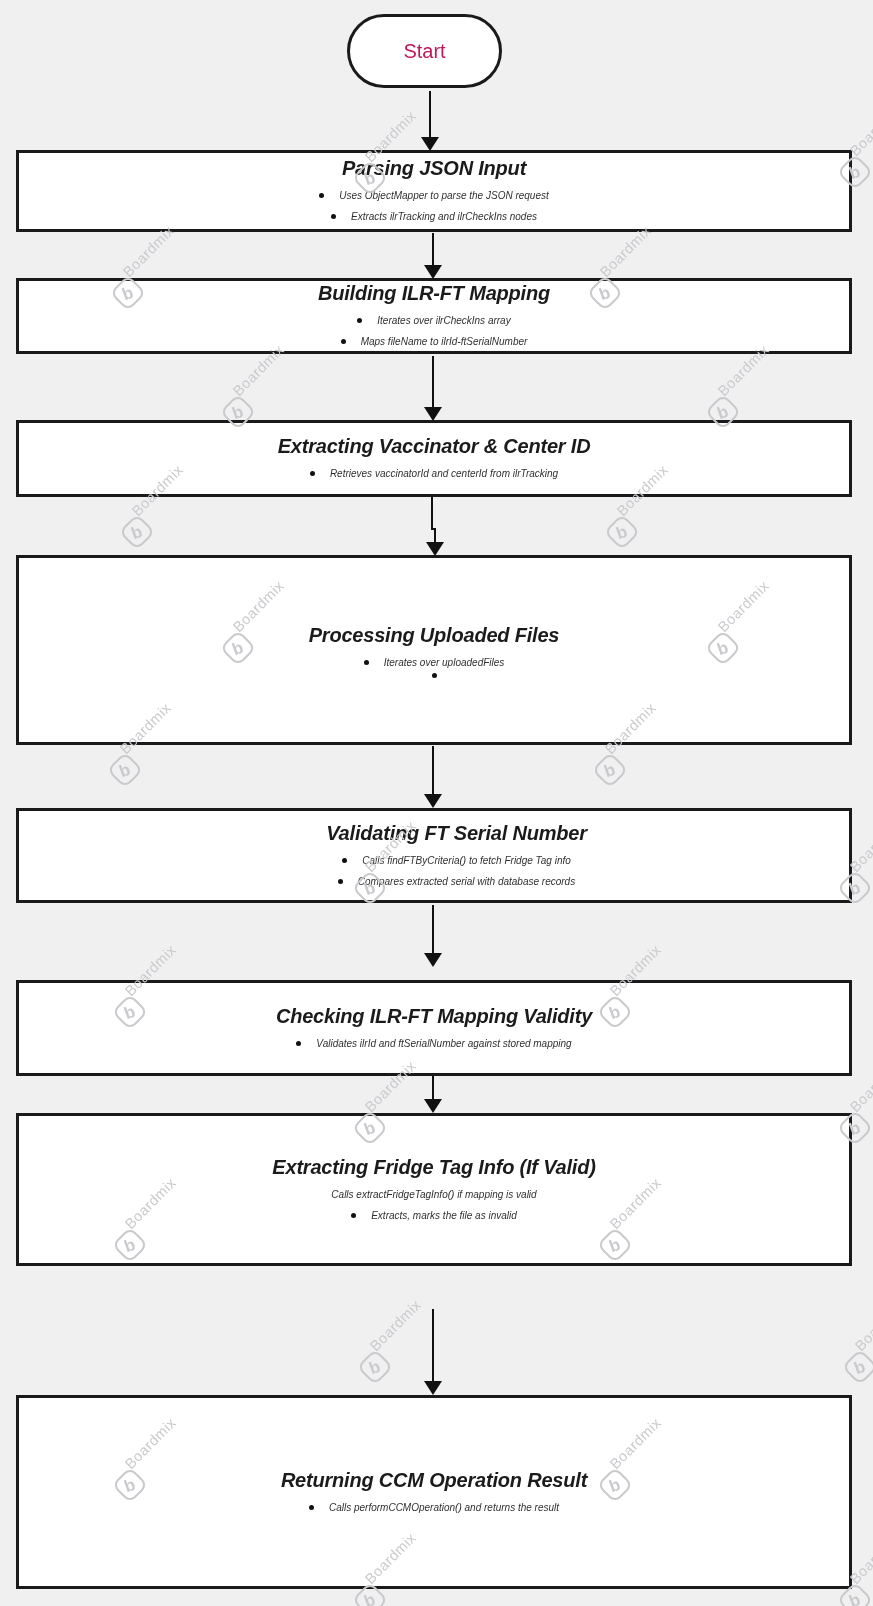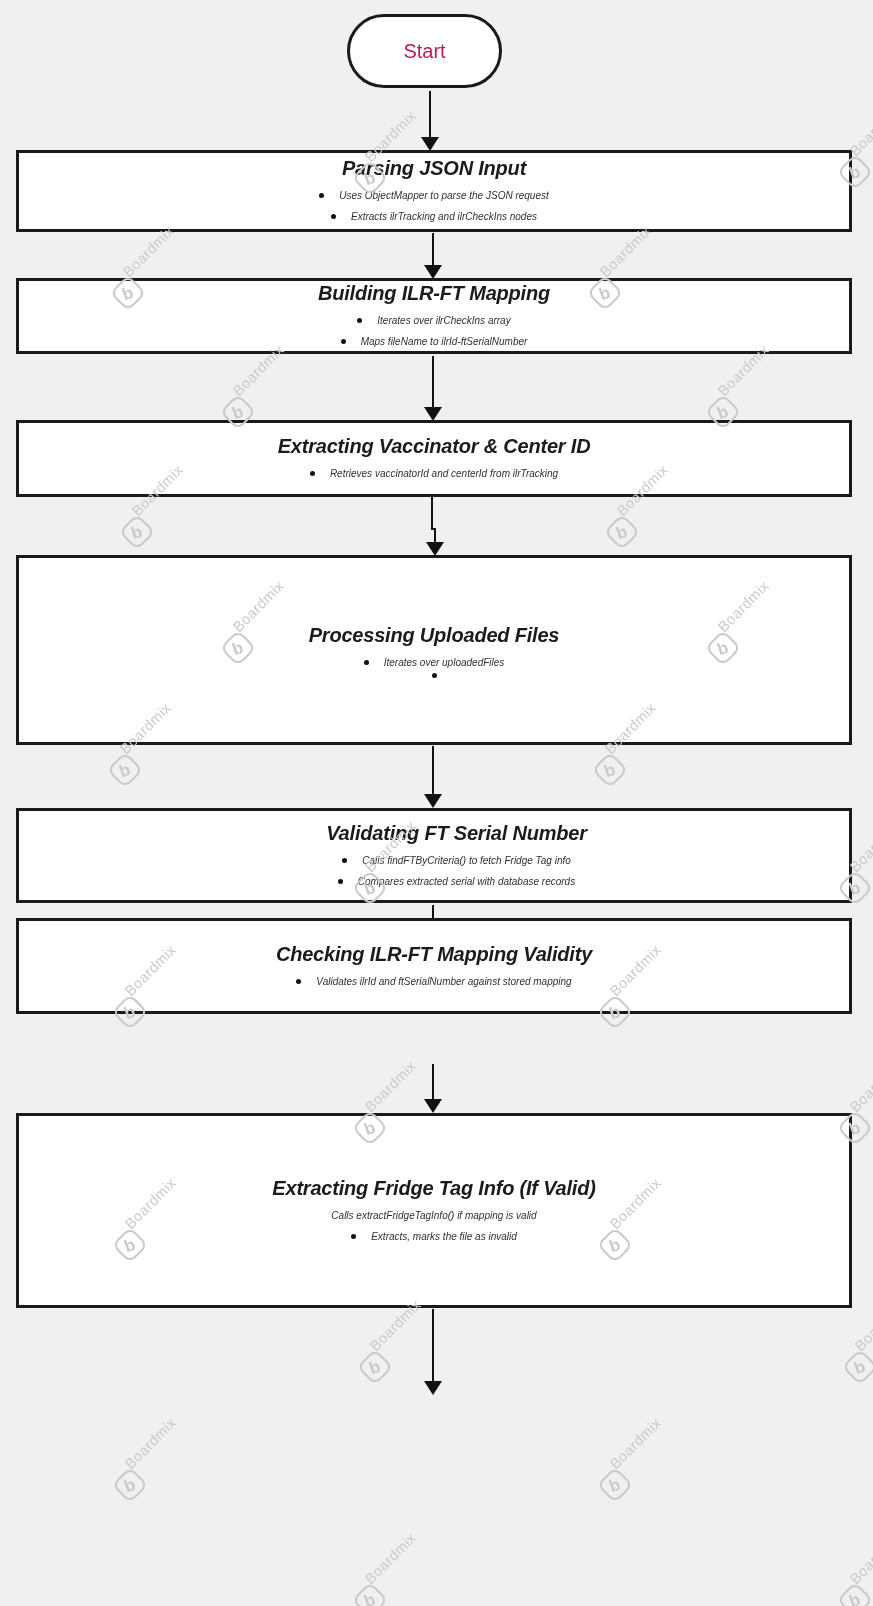--- a/index.html
+++ b/index.html
@@ -43,22 +43,22 @@
     display:flex;align-items:center;justify-content:center;gap:15px;
     font-size:10px;color:var(--body,#303030);line-height:21px;
   }
   .dot{width:5px;height:5px;border-radius:50%;background:#111;flex:0 0 auto;}
   
   .st-1{top:150px;height:82px;}
   .st-2{top:278px;height:76px;}
   .st-3{top:420px;height:77px;}
   .st-4{top:555px;height:190px;}
   .st-5{top:808px;height:95px;padding-left:45px;}
-  .st-6{top:918px;height:96px;}
-  .st-7{top:1113px;height:195px;}
+  .st-6{top:980px;height:96px;}
+  .st-7{top:1113px;height:153px;}
   .st-8{top:1395px;height:194px;}
   
   .arrow{position:absolute;z-index:1;}
   .a-line{position:absolute;width:2px;background:var(--arrow,#111);}
   .a-head{
     position:absolute;width:0;height:0;
     border-left:9px solid transparent;border-right:9px solid transparent;
     border-top:14px solid var(--arrow,#111);
   }
 </style>
@@ -347,14 +347,23 @@
       <div class="node-line">
         <span>Calls extractFridgeTagInfo() if mapping is valid</span>
       </div>
       <div class="node-line">
         <span class="dot"></span>
         <span>Extracts, marks the file as invalid</span>
       </div>
     </div>
   </div>
 
+  <div class="node st-8">
+    <div class="node-inner">
+      <div class="node-title">Returning CCM Operation Result</div>
+      <div class="node-line">
+        <span class="dot"></span>
+        <span>Calls performCCMOperation() and returns the result</span>
+      </div>
+    </div>
+  </div>
 
 </div>
 
 </body></html>

